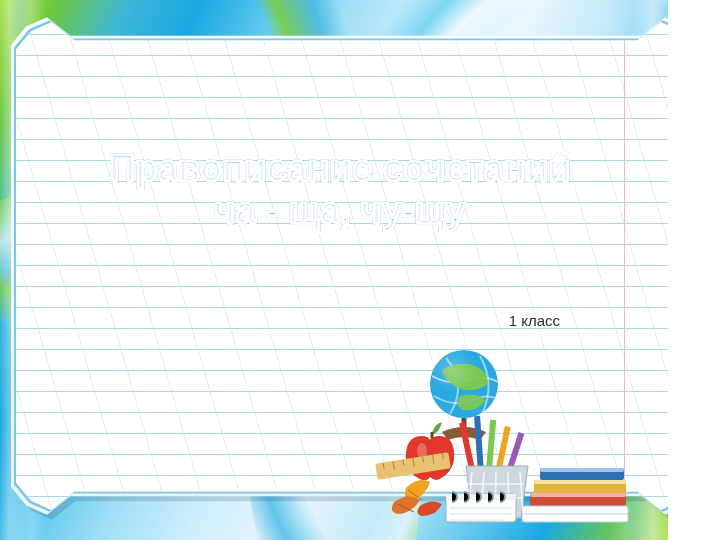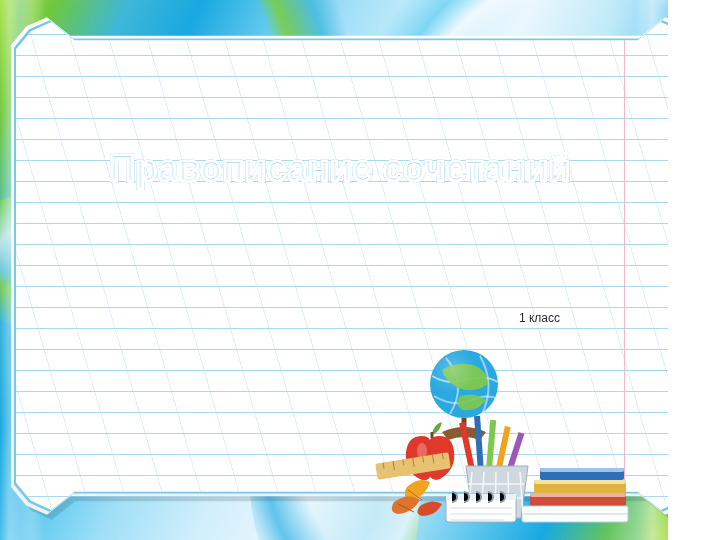--- a/index.html
+++ b/index.html
@@ -208,21 +208,21 @@
     -webkit-text-stroke: 3px #ffffff;
   }
 
   
   .subtitle-block {
     position: absolute;
     right: 108px;
     top: 308px;
     text-align: center;
     color: #2c2c2c;
-    font-size: 12px;
+    font-size: 15px;
     line-height: 1.75;
   }
   .subtitle-line { display: block; white-space: nowrap; }
 
   
   .art {
     position: absolute;
     right: 36px;
     bottom: 14px;
     width: 260px;
@@ -245,20 +245,21 @@
   <div class="paper-shadow"></div>
   <div class="paper-outer"></div>
   <div class="paper-rule"></div>
   <div class="paper-inner">
     <div class="paper-slants"></div>
     <div class="paper-margin"></div>
   </div>
 
   <div class="title-block">
     <span class="title-line">Правописание сочетаний</span>
+    <span class="title-line">ча - ща, чу-щу</span>
   </div>
 
   <div class="subtitle-block">
     <span class="subtitle-line">1 класс</span>
   </div>
 
   <div class="art">
     <svg width="260" height="190" viewBox="0 0 260 190" xmlns="http://www.w3.org/2000/svg">
 
       <g>

